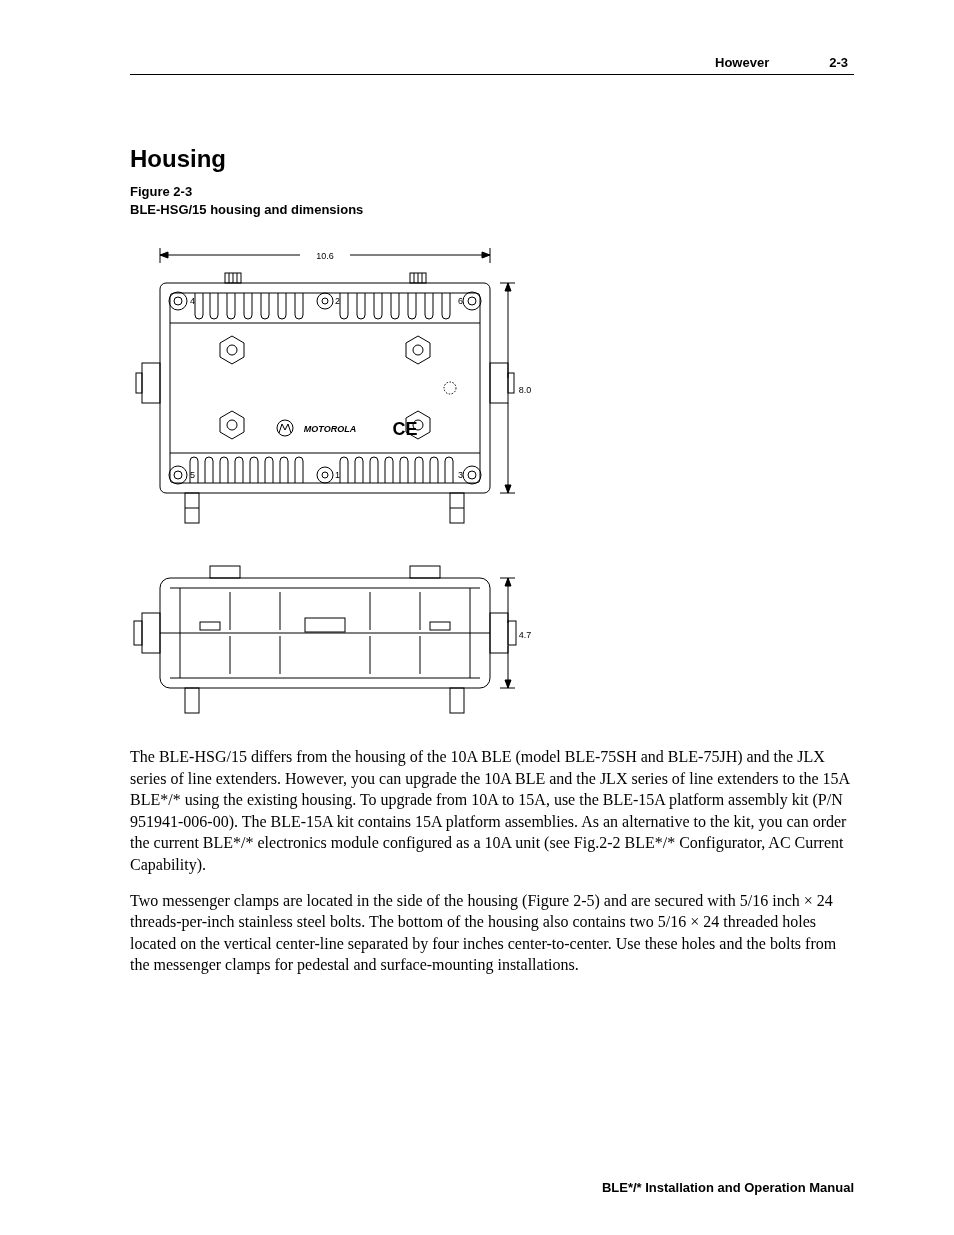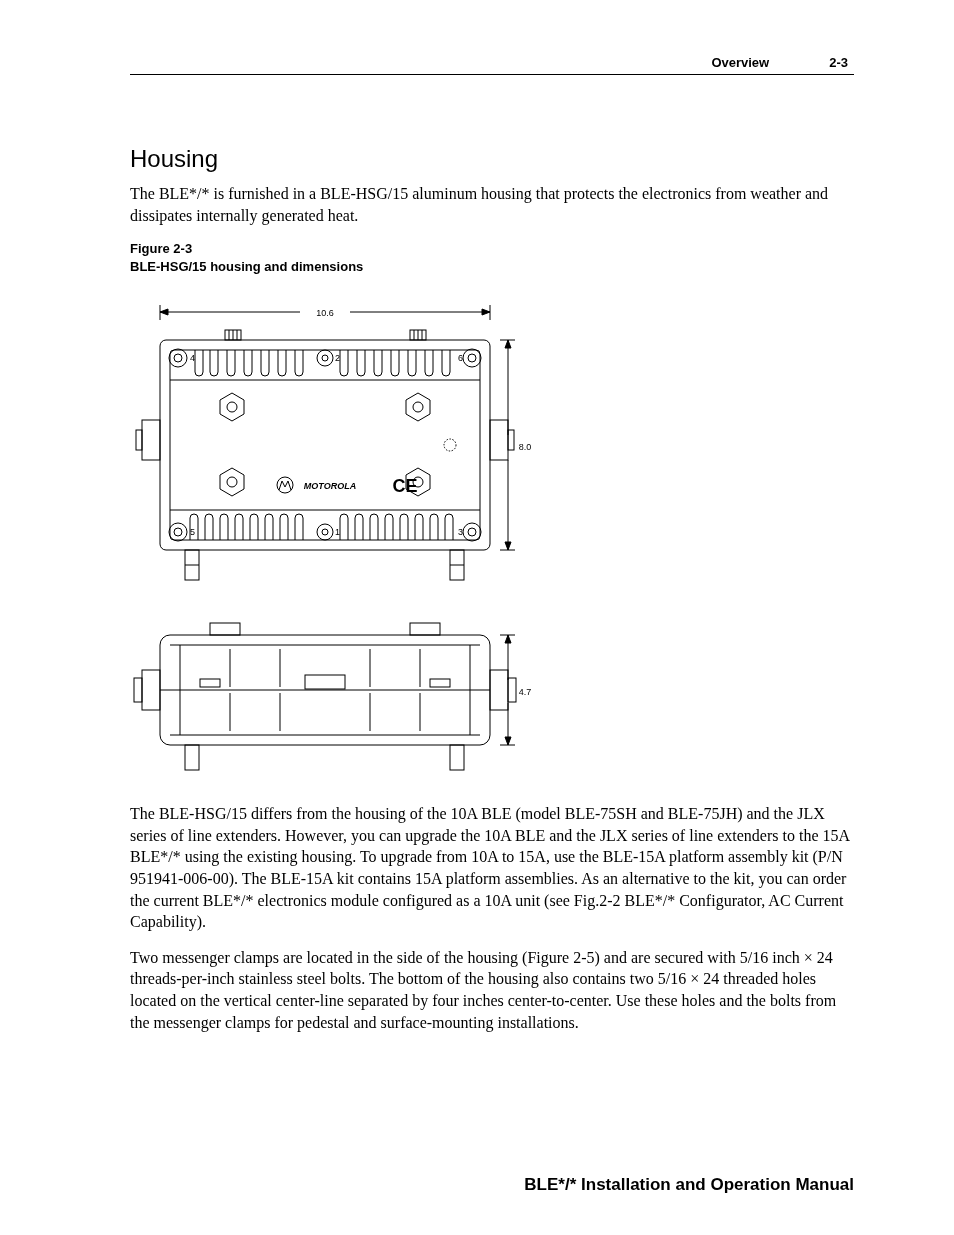--- a/index.html
+++ b/index.html
@@ -27,21 +27,21 @@
     padding-bottom: 4px;
     font-family: Arial, Helvetica, sans-serif;
     font-weight: bold;
     font-size: 13px;
   }
   .header .title { margin-right: 60px; }
   .header .pagenum { margin-right: 6px; }
   .content { margin-top: 70px; }
   h2.section {
     font-family: Arial, Helvetica, sans-serif;
-    font-weight: normal;
+    font-weight: bold;
     font-size: 24px;
     margin: 0 0 10px 0;
   }
   p.body {
     font-size: 16px;
     line-height: 1.35;
     margin: 0 0 14px 0;
   }
   .figlabel {
     font-family: Arial, Helvetica, sans-serif;
@@ -55,42 +55,41 @@
     justify-content: flex-start;
     margin: 0 0 18px 0;
   }
   .figure svg { display: block; }
   .footer {
     position: absolute;
     bottom: 40px;
     right: 100px;
     font-family: Arial, Helvetica, sans-serif;
     font-weight: bold;
-    font-size: 17px;
+    font-size: 13px;
   }
   .dimlabel {
     font-family: Arial, Helvetica, sans-serif;
     font-size: 9px;
   }
 </style>
 </head>
 <body>
 
 <div class="page">
 
   <div class="header">
-    <span class="title">Overview</span>
+    <span class="title">However</span>
     <span class="pagenum">2-3</span>
   </div>
 
   <div class="content">
 
     <h2 class="section">Housing</h2>
 
-    <p class="body">The BLE*/* is furnished in a BLE-HSG/15 aluminum housing that protects the electronics from weather and dissipates internally generated heat.</p>
 
     <div class="figlabel">
       <span>Figure 2-3</span><br>
       <span>BLE-HSG/15 housing and dimensions</span>
     </div>
 
     <div class="figure">
       <svg width="420" height="500" viewBox="0 0 420 500">
         <g stroke="#000" stroke-width="1" fill="none">
 

